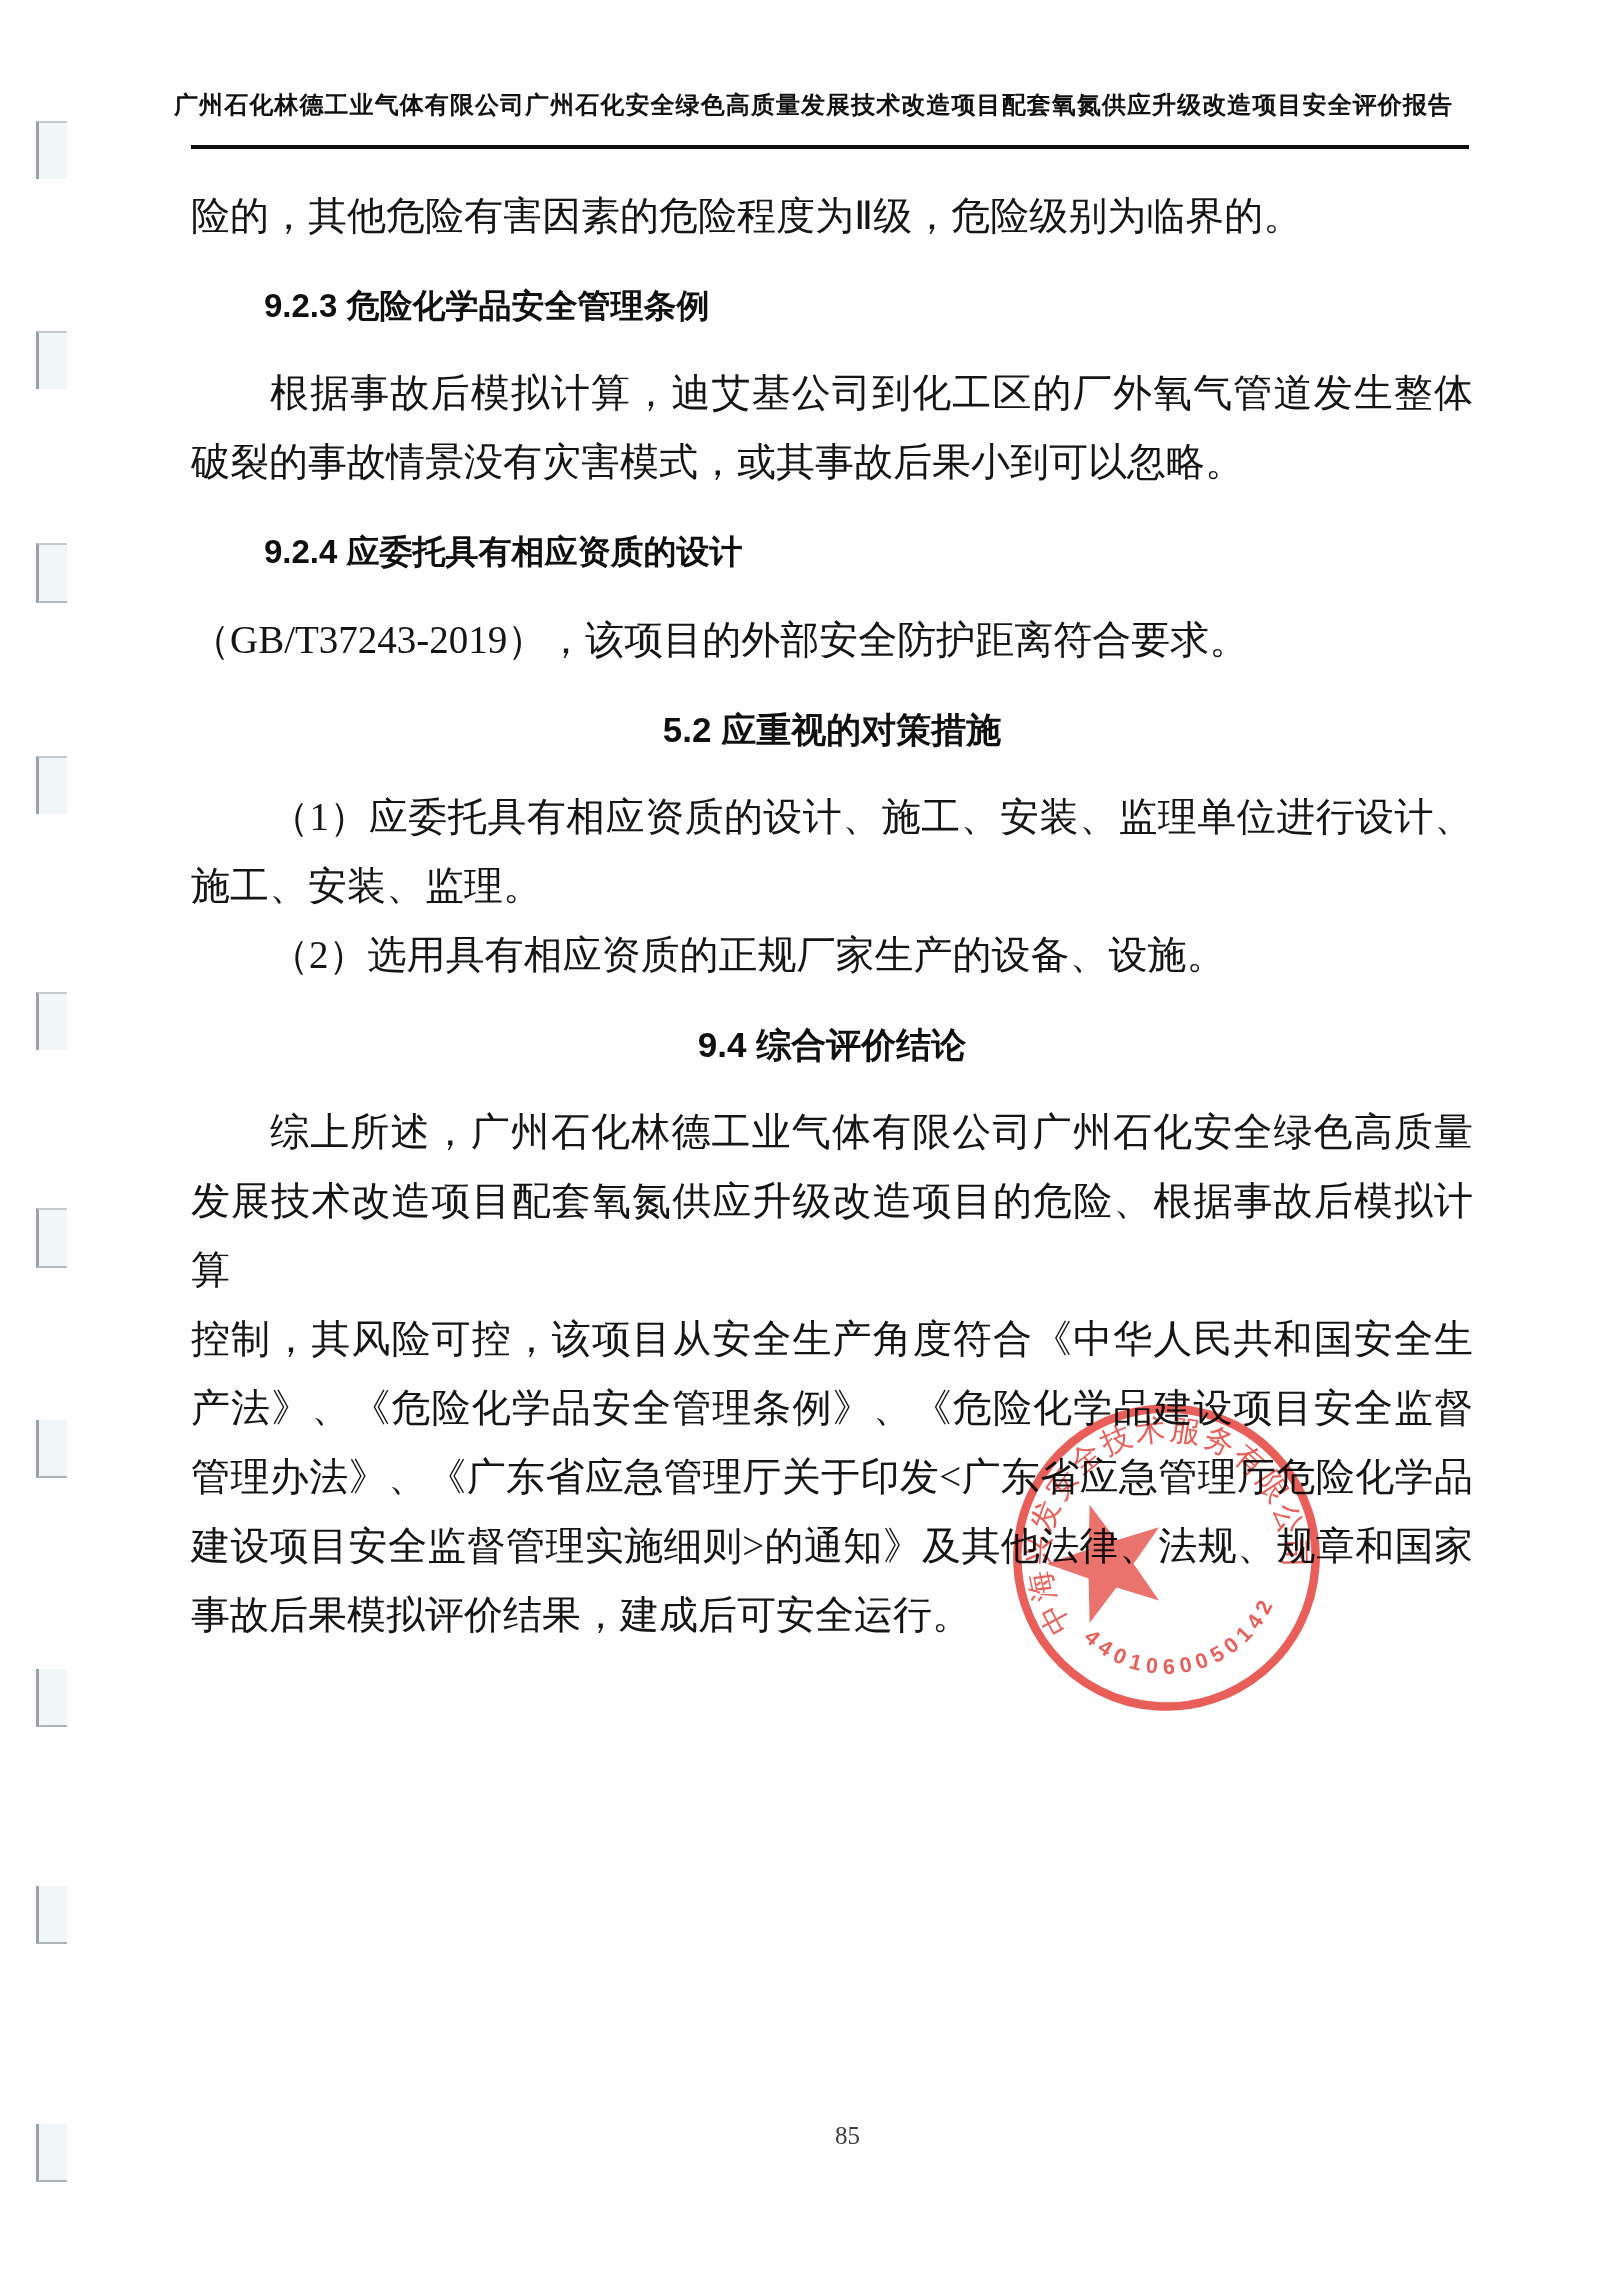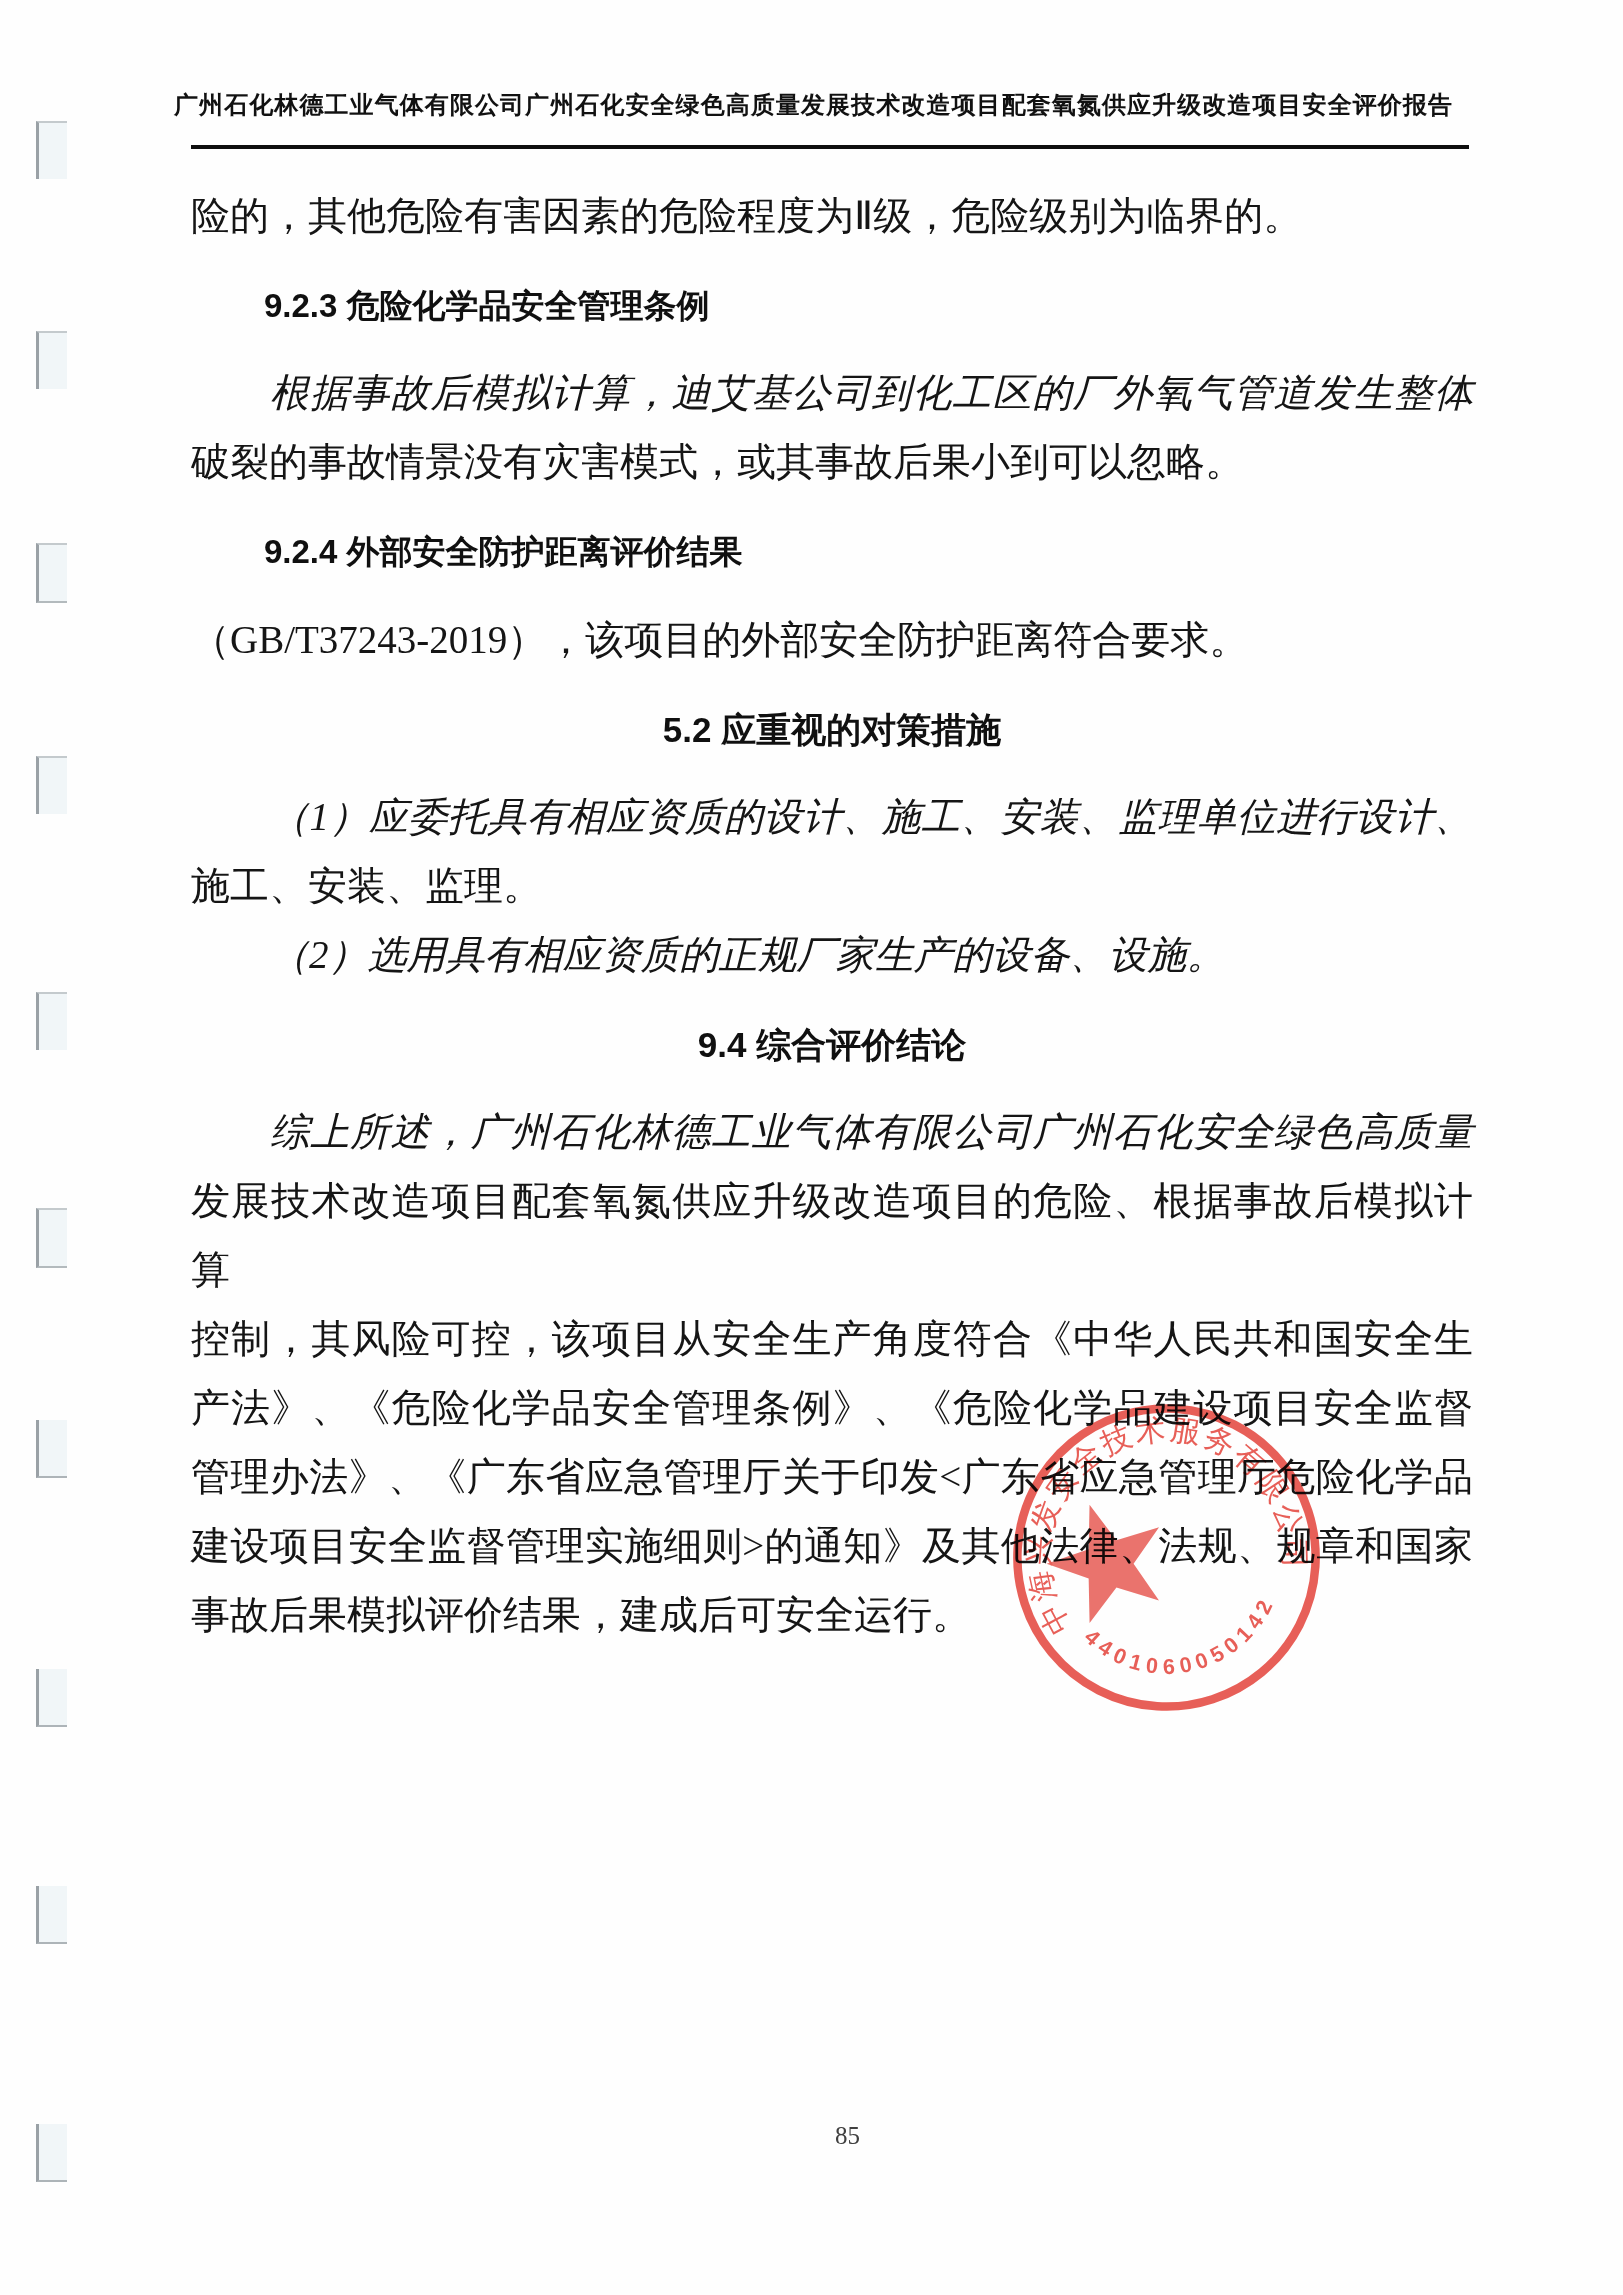--- a/index.html
+++ b/index.html
@@ -12,21 +12,21 @@
     position:absolute;top:90px;left:174px;width:1278px;
     font-family:"Liberation Serif", serif;font-weight:700;font-size:24px;line-height:30px;
     text-align:justify;text-align-last:justify;white-space:nowrap;color:#111;
   }
   .header-rule{
     position:absolute;top:145px;left:191px;width:1278px;height:3.9px;background:#0e0e0e;
   }
   
   .doc-body{position:absolute;top:181px;left:191px;width:1282px;z-index:2;}
   .line{font-size:39px;line-height:69px;white-space:nowrap;color:#151515;}
-  .line.indent{padding-left:79px;font-style:italic;}
+  .line.indent{padding-left:79px;}
   .line.fill{white-space:normal;text-align:justify;text-align-last:justify;}
   .subhead{
     font-family:"Liberation Sans", sans-serif;font-weight:700;
     font-size:33px;line-height:69px;padding-left:73px;margin:21px 0 18.3px 0;color:#101010;white-space:nowrap;
   }
   .centerhead{
     font-family:"Liberation Sans", sans-serif;font-weight:700;
     font-size:35px;line-height:69px;text-align:center;margin:21px 0 18.3px 0;color:#101010;
   }
   
@@ -68,21 +68,21 @@
     </div>
 
   <div class="header-title">广州石化林德工业气体有限公司广州石化安全绿色高质量发展技术改造项目配套氧氮供应升级改造项目安全评价报告</div>
   <div class="header-rule"></div>
 
   <main class="doc-body">
       <div class="line">险的，其他危险有害因素的危险程度为Ⅱ级，危险级别为临界的。</div>
       <div class="subhead">9.2.3 危险化学品安全管理条例</div>
       <div class="line indent fill">根据事故后模拟计算，迪艾基公司到化工区的厂外氧气管道发生整体</div>
       <div class="line">破裂的事故情景没有灾害模式，或其事故后果小到可以忽略。</div>
-      <div class="subhead">9.2.4 外部安全防护距离评价结果</div>
+      <div class="subhead">9.2.4 应委托具有相应资质的设计</div>
       <div class="line">（GB/T37243-2019），该项目的外部安全防护距离符合要求。</div>
       <div class="centerhead">5.2 应重视的对策措施</div>
       <div class="line indent fill">（1）应委托具有相应资质的设计、施工、安装、监理单位进行设计、</div>
       <div class="line">施工、安装、监理。</div>
       <div class="line indent">（2）选用具有相应资质的正规厂家生产的设备、设施。</div>
       <div class="centerhead">9.4 综合评价结论</div>
       <div class="line indent fill">综上所述，广州石化林德工业气体有限公司广州石化安全绿色高质量</div>
       <div class="line fill">发展技术改造项目配套氧氮供应升级改造项目的危险、根据事故后模拟计算</div>
       <div class="line fill">控制，其风险可控，该项目从安全生产角度符合《中华人民共和国安全生</div>
       <div class="line fill">产法》、《危险化学品安全管理条例》、《危险化学品建设项目安全监督</div>

